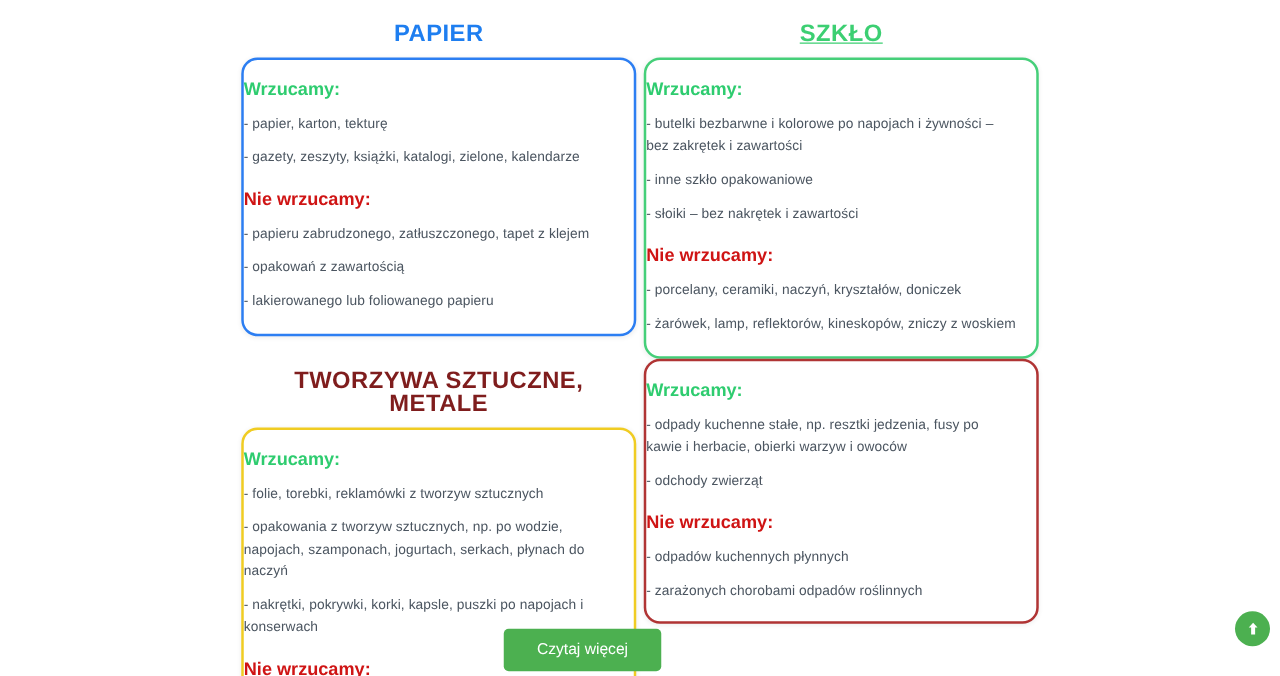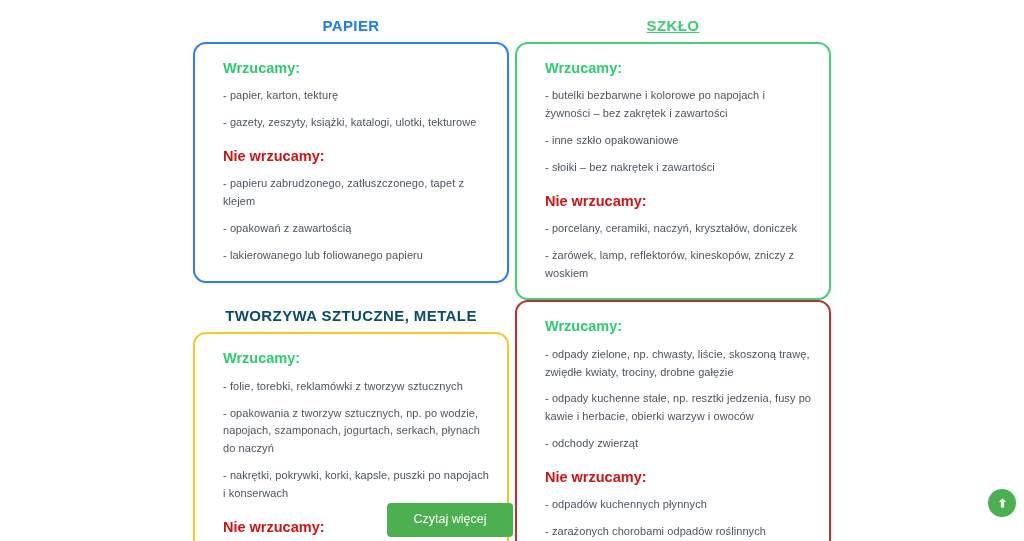--- a/index.html
+++ b/index.html
@@ -32,43 +32,43 @@
     row-gap: 0px;
   }
 
   .card-block {
     display: flex;
     flex-direction: column;
   }
 
   .card-title {
     text-align: center;
-    font-size: 15px;
+    font-size: 19px;
     font-weight: bold;
     letter-spacing: 0.4px;
     line-height: 1;
     padding: 8px 0 9px 0;
   }
 
   .card {
     background: #ffffff;
     border: 2px solid #cccccc;
     border-radius: 13px;
-    padding: 16px 16px 14px 28px;
+    padding: 16px 16px 14px 0;
     box-shadow: 0 1px 4px rgba(0,0,0,0.07);
   }
 
   
   .card-block.paper  .card-title { color: #1e7ef0; }
   .card-block.paper  .card        { border-color: #2c7ef2; }
 
   .card-block.glass  .card-title { color: #3ccf72; text-decoration: underline; }
   .card-block.glass  .card        { border-color: #45cf79; }
 
-  .card-block.plastic .card-title { color: #0c4a6e; }
+  .card-block.plastic .card-title { color: #7f1d1d; }
   .card-block.plastic .card        { border-color: #f0cc22; }
 
   .card-block.bio    .card-title { color: #b03434; }
   .card-block.bio    .card        { border-color: #b03434; }
 
   
   .sec-head {
     font-size: 14.5px;
     font-weight: bold;
     line-height: 1.2;
@@ -89,21 +89,21 @@
   }
   .sec-list li:last-child { margin-bottom: 0; }
 
   
   .card-block.paper .card { padding-bottom: 16px; }
   .card-block.glass .card { padding-bottom: 16px; }
 
   
   .read-more-wrap {
     position: absolute;
-    left: 0;
+    left: 16px;
     top: 503px;
     width: 900px;
     display: flex;
     justify-content: center;
   }
   .read-more {
     background: #4cb050;
     color: #ffffff;
     border: none;
     border-radius: 4px;
@@ -137,21 +137,21 @@
 <div class="page">
 
   <div class="cards-grid">
 
     <div class="card-block paper">
       <div class="card-title">PAPIER</div>
       <div class="card">
         <div class="sec-head yes">Wrzucamy:</div>
         <ul class="sec-list">
           <li>- papier, karton, tekturę</li>
-          <li>- gazety, zeszyty, książki, katalogi, ulotki, tekturowe</li>
+          <li>- gazety, zeszyty, książki, katalogi, zielone, kalendarze</li>
         </ul>
         <div class="sec-head no">Nie wrzucamy:</div>
         <ul class="sec-list">
           <li>- papieru zabrudzonego, zatłuszczonego, tapet z klejem</li>
           <li>- opakowań z zawartością</li>
           <li>- lakierowanego lub foliowanego papieru</li>
         </ul>
       </div>
     </div>
 
@@ -183,21 +183,20 @@
         </ul>
         <div class="sec-head no">Nie wrzucamy:</div>
 
       </div>
     </div>
 
     <div class="card-block bio">
       <div class="card">
         <div class="sec-head yes">Wrzucamy:</div>
         <ul class="sec-list">
-          <li>- odpady zielone, np. chwasty, liście, skoszoną trawę, zwiędłe kwiaty, trociny, drobne gałęzie</li>
           <li>- odpady kuchenne stałe, np. resztki jedzenia, fusy po kawie i herbacie, obierki warzyw i owoców</li>
           <li>- odchody zwierząt</li>
         </ul>
         <div class="sec-head no">Nie wrzucamy:</div>
         <ul class="sec-list">
           <li>- odpadów kuchennych płynnych</li>
           <li>- zarażonych chorobami odpadów roślinnych</li>
 
         </ul>
       </div>

